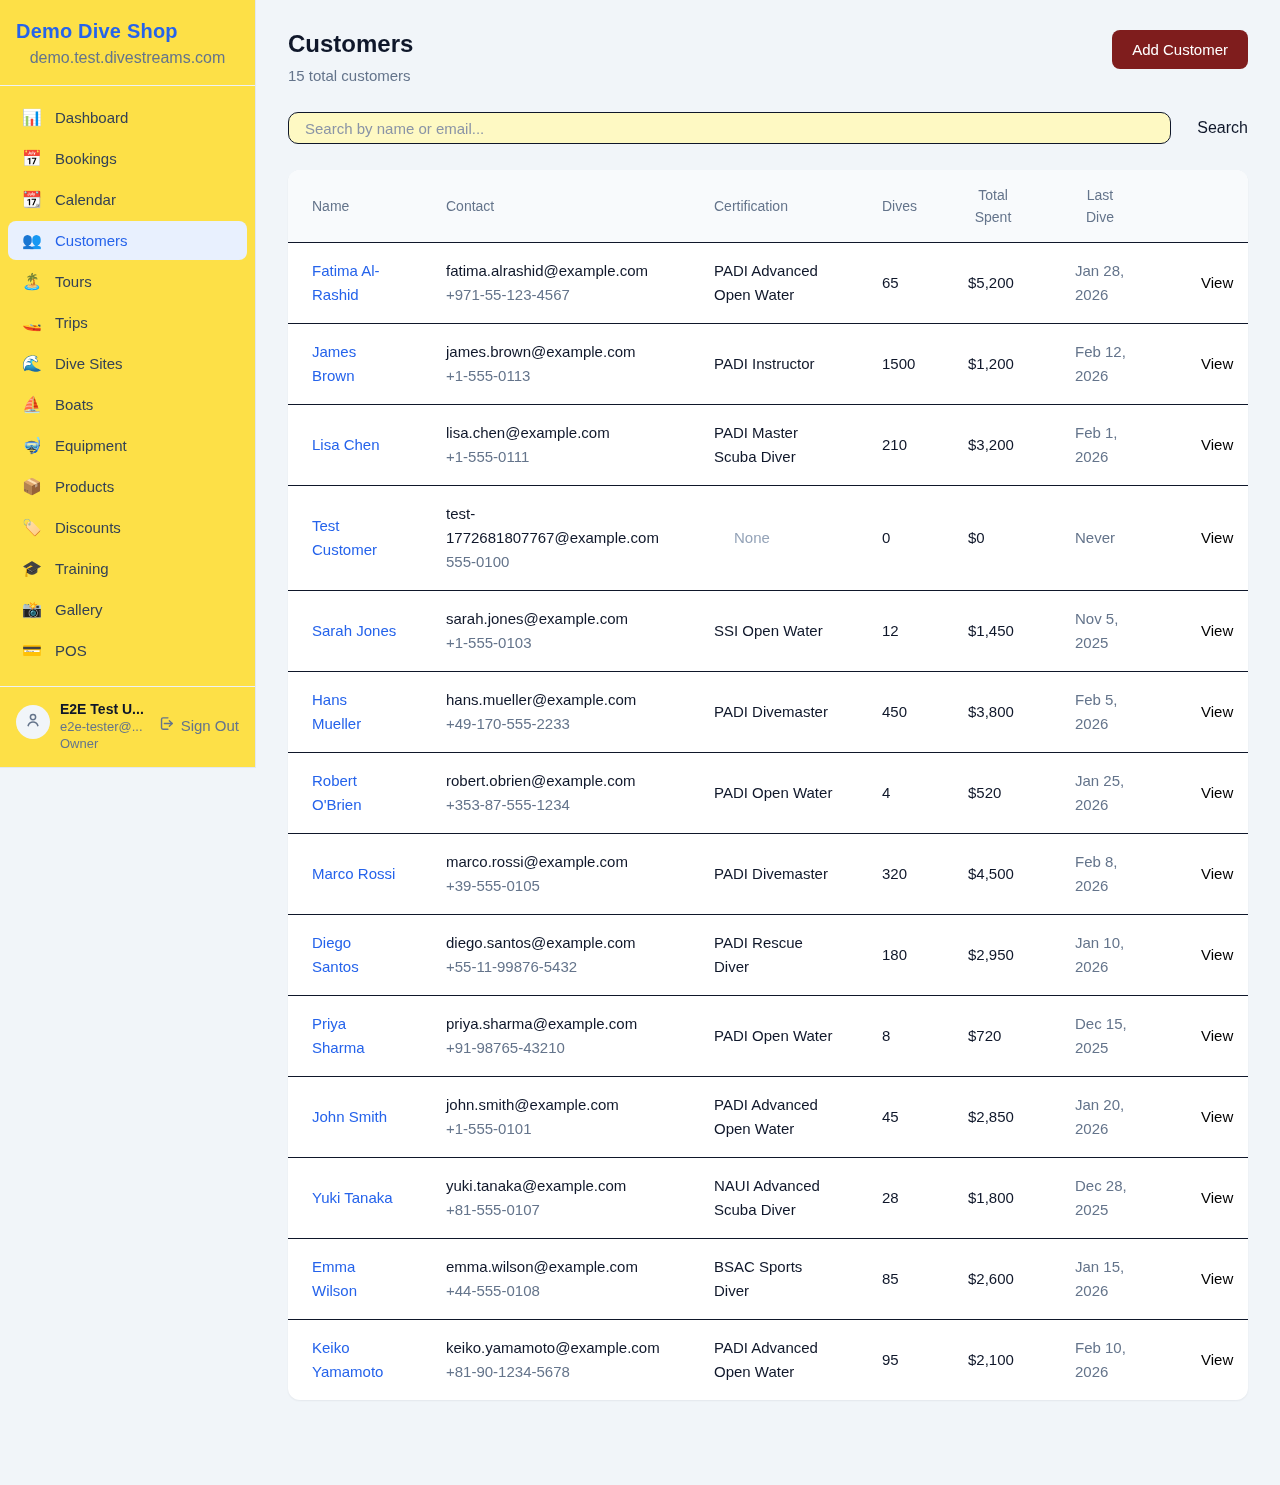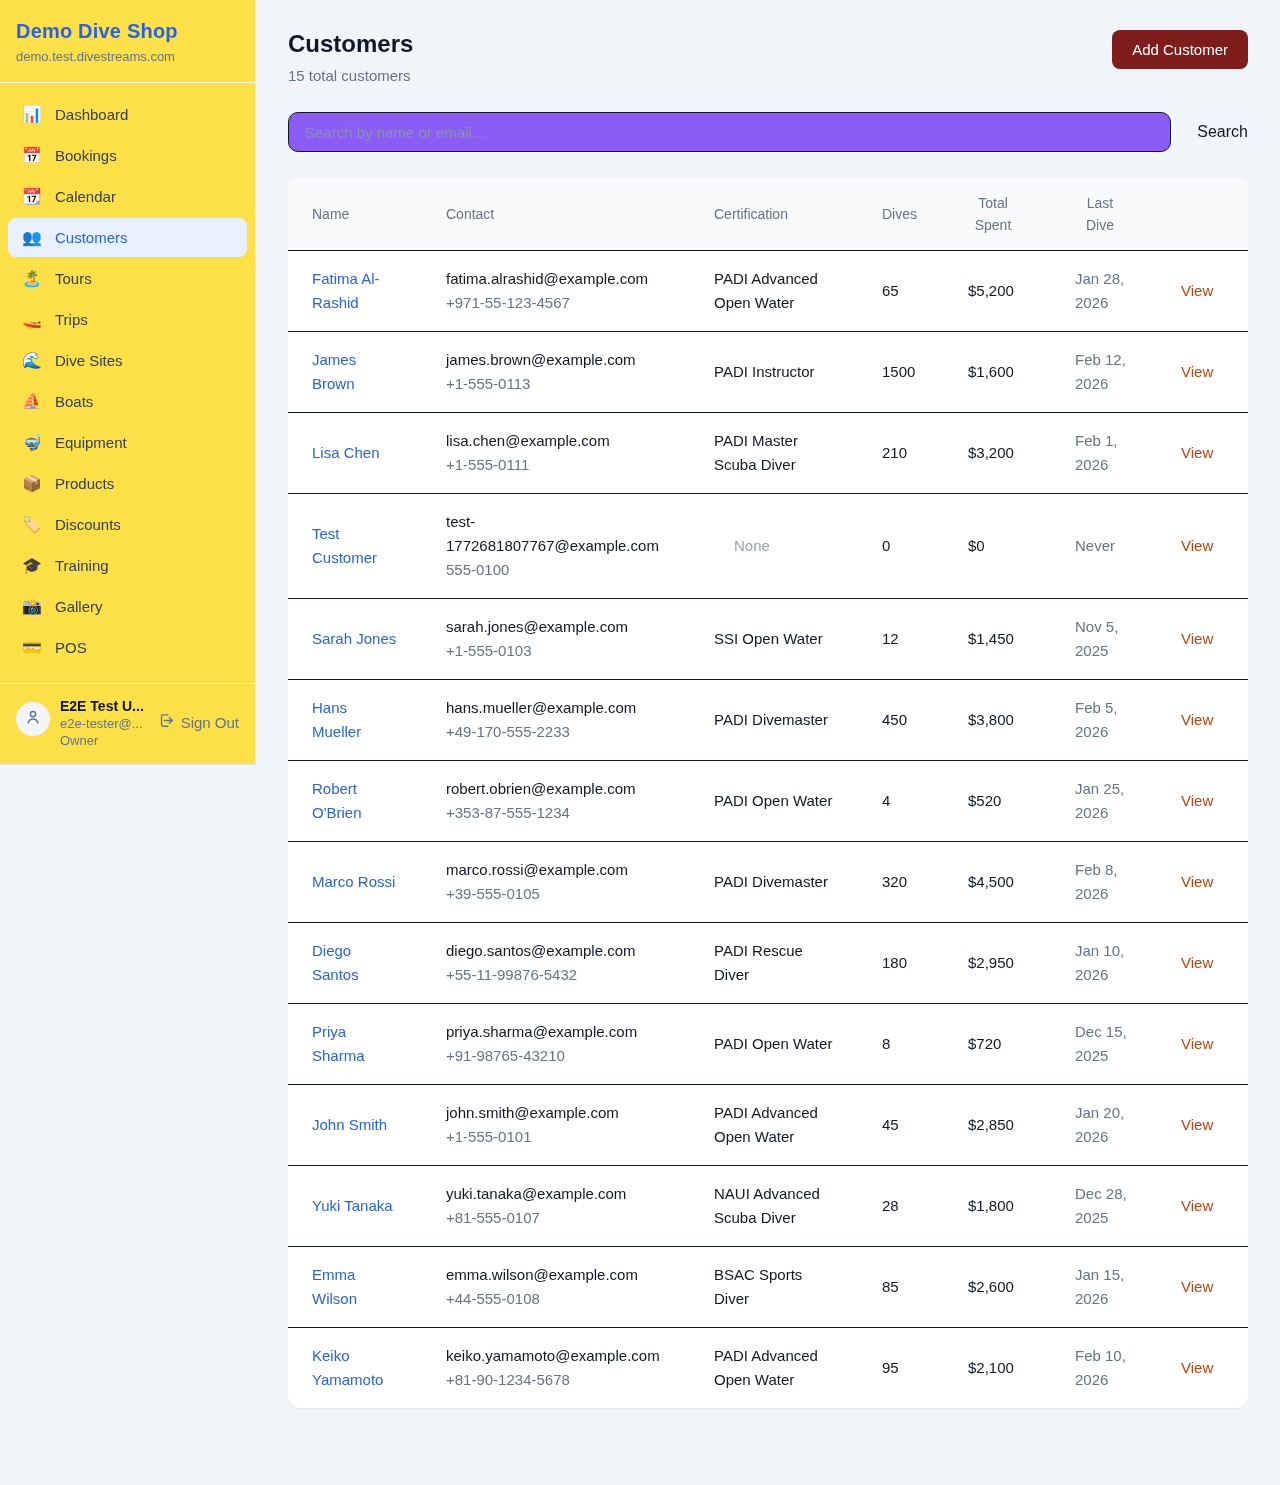--- a/index.html
+++ b/index.html
@@ -14,21 +14,21 @@
 
   
   .sidebar {
     width:256px; flex:0 0 256px;
     background:#fde047;
     border-right:1px solid #e2e8f0;
     border-bottom:1px solid #e2e8f0;
   }
   .sidebar-header { padding:20px 16px 18px 16px; border-bottom:1px solid #eef2f6; }
   .shop-title { font-size:20px; font-weight:bold; color:#2563eb; letter-spacing:0.2px; }
-  .shop-domain { font-size:13px; color:#64748b; margin-top:6px; }
+  .shop-domain { font-size:16px; color:#64748b; margin-top:6px;text-align:center; }
   .nav { padding:10px 8px 14px 8px; }
   .nav-item {
     display:flex; align-items:center; gap:13px;
     padding:10px 14px; margin:2px 0;
     border-radius:8px; cursor:pointer;
     font-size:15px; color:#334155;
   }
   .nav-item .nav-icon { font-size:16px; width:20px; text-align:center; }
   .nav-item.active { background:#e8f0fe; color:#2563eb; }
   .sidebar-user {
@@ -56,24 +56,24 @@
   .main-header { display:flex; justify-content:space-between; align-items:flex-start; }
   .page-title { font-size:24px; font-weight:bold; color:#0f172a; }
   .page-subtitle { font-size:15px; color:#64748b; margin-top:9px; }
   .btn-primary {
     background:#7f1d1d; color:#ffffff; border:none; cursor:pointer;
     font-size:15px; font-family:inherit;
     padding:11px 20px; border-radius:8px;
   }
   .search-row { display:flex; align-items:center; margin-top:28px; gap:26px; }
   .search-input {
-    flex:1; height:40px;
+    flex:1; height:32px;
     border:1px solid #0f172a; border-radius:10px;
     padding:6px 16px; font-size:15px; font-family:inherit;
-    background:#8b5cf6; color:#0f172a; outline:none;
+    background:#fef9c3; color:#0f172a; outline:none;
   }
   .search-input::placeholder { color:#8a94a6; }
   .btn-search {
     background:none; border:none; cursor:pointer;
     font-size:16px; color:#0f172a; font-family:inherit; padding:0;
   }
 
   
   .table-card {
     margin-top:26px; background:#ffffff;
@@ -95,21 +95,21 @@
   }
   tbody td:first-child { padding-left:24px; }
   tbody tr:not(:last-child) td { border-bottom:1px solid #0f172a; }
   .cell-name a { color:#2563eb; font-weight:500; text-decoration:none; display:inline-block; max-width:88px; }
   .cell-email { display:block; max-width:214px; color:#0f172a; overflow-wrap:break-word; }
   .cell-phone { display:block; color:#64748b; }
   .cell-cert span { display:inline-block; max-width:124px; }
   .cell-cert .muted { color:#94a3b8;margin-left:20px; }
   .cell-date { color:#64748b; }
   .cell-date span { display:inline-block; max-width:60px; }
-  .cell-view a { color:#c2410c; text-decoration:none; }
+  .cell-view a { color:#000000; text-decoration:none;margin-left:20px; }
 </style>
 </head>
 <body>
 
 <div class="app">
 
   <aside class="sidebar">
     <div class="sidebar-header">
       <div class="shop-title">Demo Dive Shop</div>
       <div class="shop-domain">demo.test.divestreams.com</div>
@@ -273,21 +273,21 @@
   <tr>
     <td class="cell-name">
       <a href="#">James Brown</a>
     </td>
     <td class="cell-contact">
       <span class="cell-email">james.brown@example.com</span>
       <span class="cell-phone">+1-555-0113</span>
     </td>
     <td class="cell-cert"><span>PADI Instructor</span></td>
     <td class="cell-dives">1500</td>
-    <td class="cell-spent">$1,600</td>
+    <td class="cell-spent">$1,200</td>
     <td class="cell-date"><span>Feb 12, 2026</span></td>
     <td class="cell-view">
       <a href="#">View</a>
     </td>
   </tr>
 
   <tr>
     <td class="cell-name">
       <a href="#">Lisa Chen</a>
     </td>

